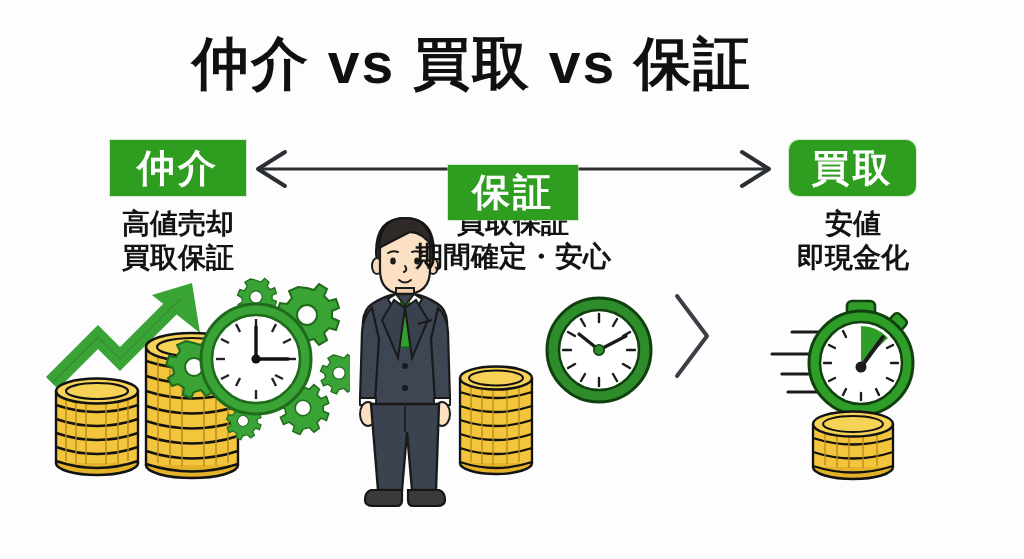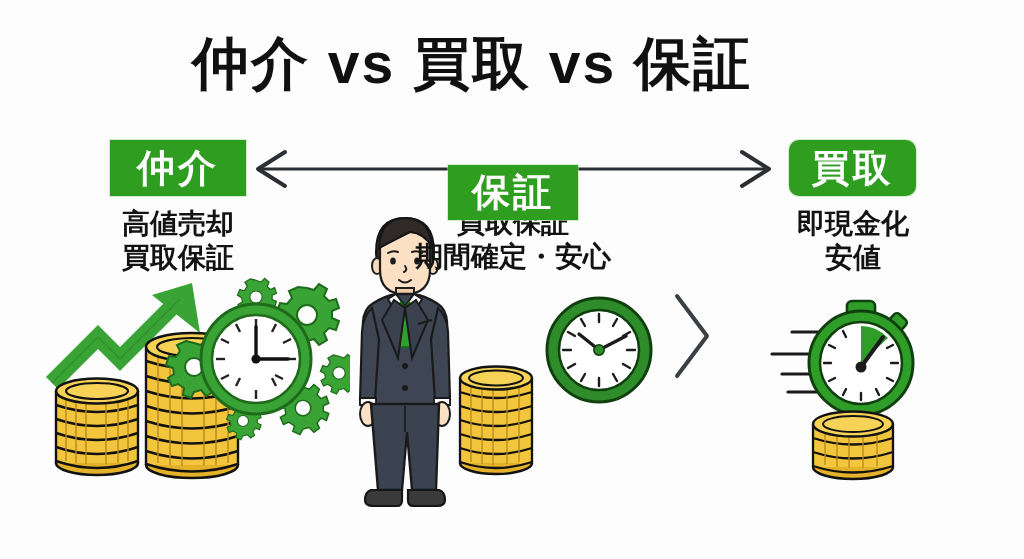--- a/index.html
+++ b/index.html
@@ -85,22 +85,22 @@
 
   <div class="caption left">
     <span class="ln">高値売却</span>
     <span class="ln">買取保証</span>
   </div>
   <div class="caption center">
     <span class="ln">買取保証</span>
     <span class="ln">期間確定・安心</span>
   </div>
   <div class="caption right">
+    <span class="ln">安値</span>
     <span class="ln">即現金化</span>
-    <span class="ln">安値</span>
   </div>
 
   <svg class="art" style="left:40px;top:275px;" width="310" height="220" viewBox="0 0 310 220">
 
     <g>
       <path d="M12 108 L58 62 L80 84 L140 24" fill="none" stroke="#3aa335" stroke-width="17" stroke-linejoin="miter" stroke-linecap="butt"></path>
       <path d="M152 8 L160 58 L112 20 Z" fill="#3aa335"></path>
       <path d="M12 108 L58 62 L80 84 L140 24" fill="none" stroke="#1d6b1c" stroke-width="1.2" opacity="0.35"></path>
     </g>
 

